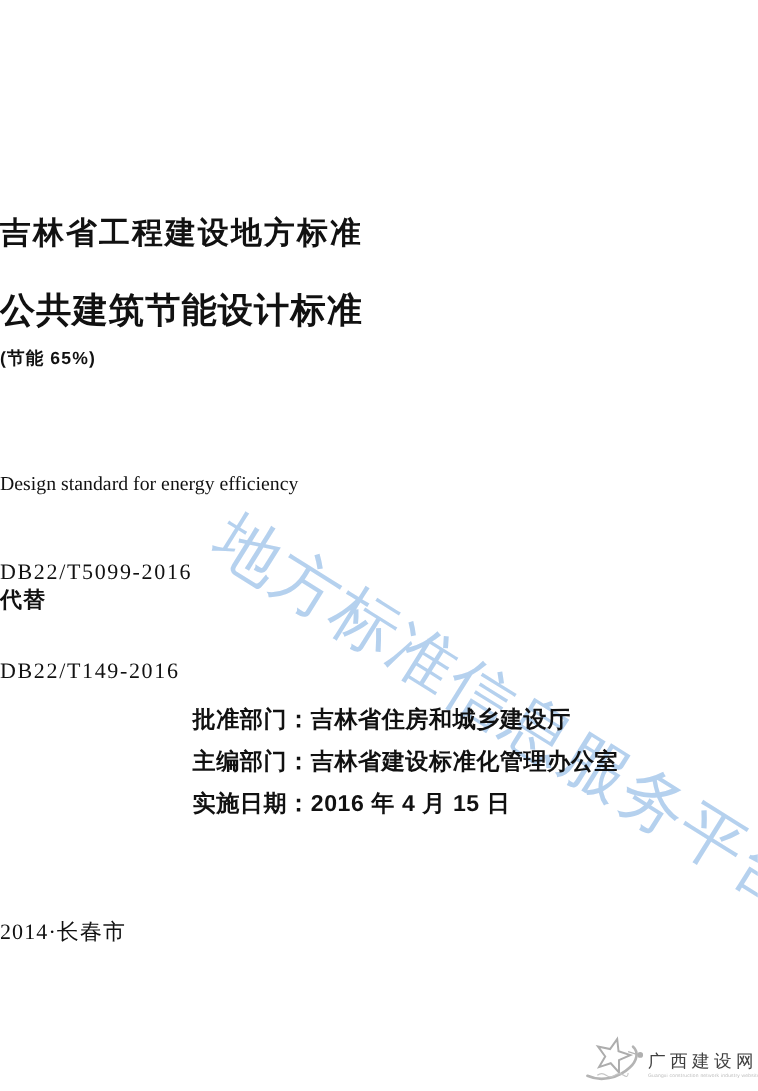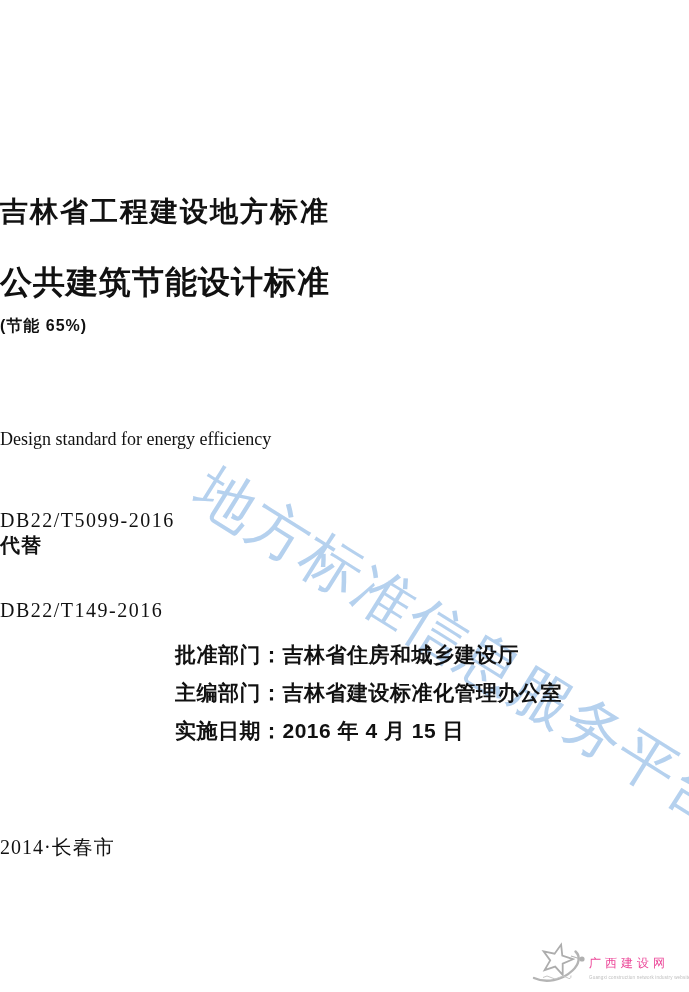--- a/index.html
+++ b/index.html
@@ -50,22 +50,22 @@
     top:834px;font-size:20px;letter-spacing:1px;
     font-family:"Liberation Serif","DejaVu Serif",serif;
   }
   .logo{
     position:absolute;left:527px;top:928px;width:162px;height:62px;
     z-index:1;
   }
   .logo svg{position:absolute;left:0;top:0;}
   .logo-name{
     position:absolute;left:62px;top:27px;
-    font-size:12px;letter-spacing:4px;white-space:nowrap;
-    color:#ec4899;
+    font-size:16px;letter-spacing:4px;white-space:nowrap;
+    color:#404040;
   }
   .logo-tagline{
     position:absolute;left:62px;top:47px;
     font-size:4.5px;letter-spacing:0.2px;white-space:nowrap;
     color:#bdbdbd;
   }
 </style>
 </head>
 <body>
 

